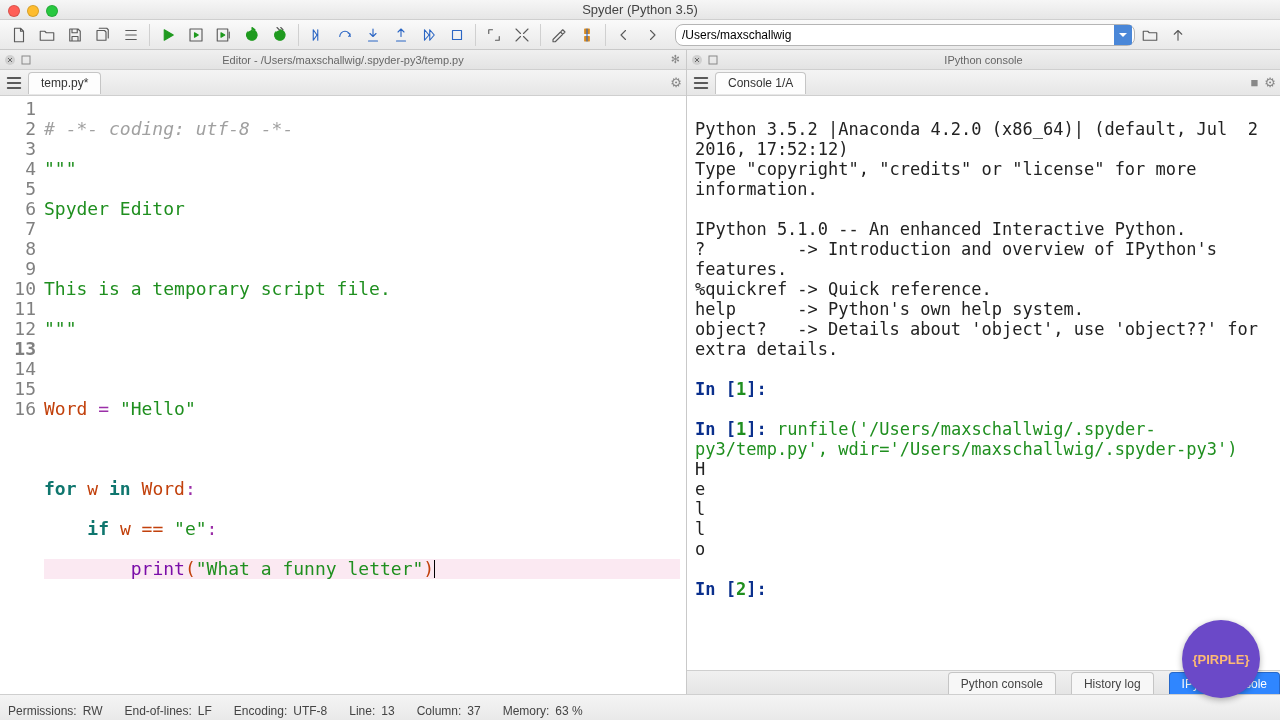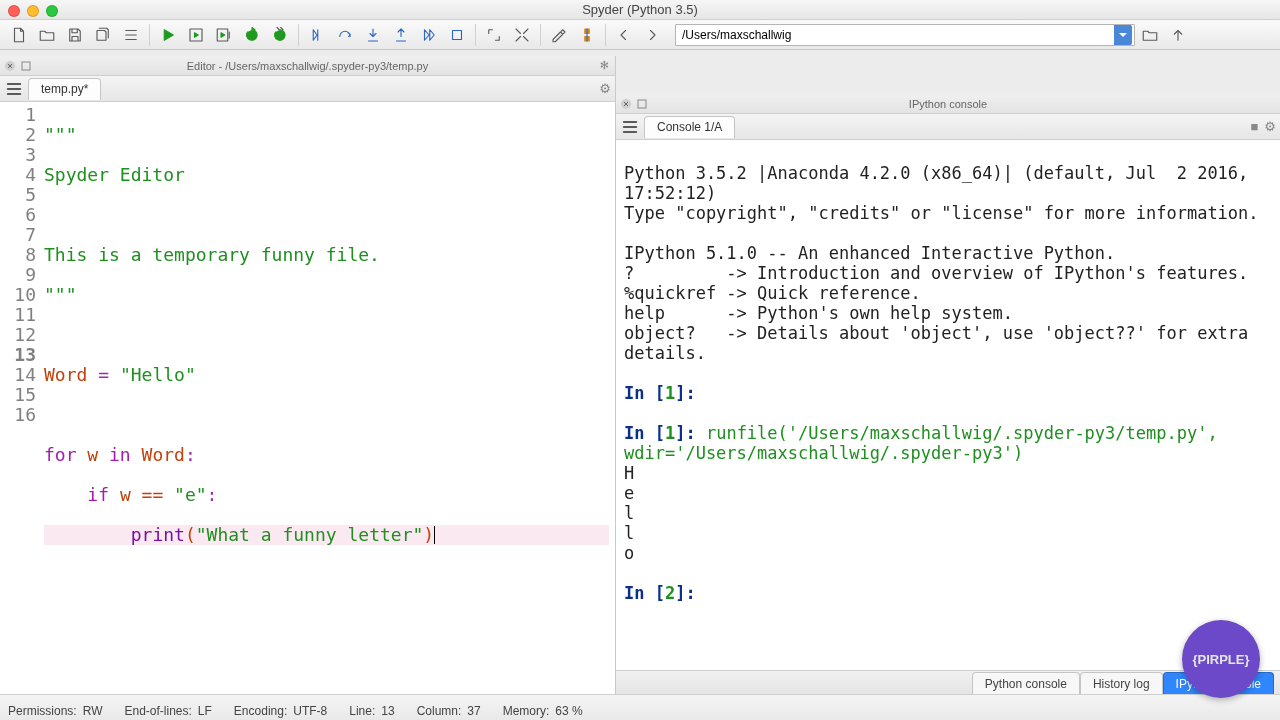--- a/index.html
+++ b/index.html
@@ -22,31 +22,31 @@
 .toolbar {
   height: 30px; background: linear-gradient(#fafafa,#e9e9e9);
   border-bottom:1px solid #c9c9c9; display:flex; align-items:center; padding:0 6px; gap:2px;
 }
 .tbtn { width:26px; height:26px; display:flex; align-items:center; justify-content:center;
   border-radius:3px; }
 .tbtn svg{width:18px;height:18px}
 .tbar-sep{width:1px;height:22px;background:#d0d0d0;margin:0 3px}
 .pathbox{
   flex: 0 0 460px; margin-left: 8px; height:22px; background:#fff;
-  border:1px solid #b5b5b5; border-radius:1px; display:flex; align-items:center;
+  border:1px solid #b5b5b5; border-radius:8px; display:flex; align-items:center;
   padding:0 6px; font-size:12px; position:relative;
 }
 .pathbox .chev{position:absolute;right:2px;top:0;width:18px;height:20px;background:#4a87d8;
   display:flex;align-items:center;justify-content:center;border-radius:0 2px 2px 0}
 .pathbox .chev svg{width:10px;height:10px;fill:#fff}
 
 .mainsplit{ display:flex; height: calc(720px - 24px - 30px - 22px); }
 .pane{ display:flex; flex-direction:column; background:#f5f5f5; }
-.pane.left{ width: 616px; border-right:1px solid #c9c9c9;margin-top:6px;}
-.pane.right{ flex:1;margin-top:44px; }
+.pane.left{ width: 687px; border-right:1px solid #c9c9c9;}
+.pane.right{ flex:1; }
 
 .paneheader{ height:20px; background:linear-gradient(#f0f0f0,#e3e3e3);
   border-bottom:1px solid #cfcfcf; display:flex; align-items:center; position:relative;
   font-size:11px; color:#666; justify-content:center;}
 .paneheader .phicons{position:absolute;left:4px;display:flex;gap:4px}
 .paneheader .phicons span{width:12px;height:12px;display:inline-block}
 .paneheader .phright{position:absolute;right:6px;color:#888}
 
 .tabstrip{
   height:26px; background:linear-gradient(#f4f4f4,#e6e6e6);
@@ -59,45 +59,45 @@
 
 .editorwrap{ flex:1; display:flex; background:#fff; font-family:"Menlo","Monaco",monospace;
   font-size:18px; line-height:20px; overflow:hidden;}
 .gutter{ width:42px; text-align:right; color:#808080; padding:3px 6px 0 0; user-select:none;}
 .gutter div{height:20px}
 .code{ flex:1; padding:3px 6px 0 2px; white-space:pre; color:#222; position:relative;}
 .code .ln{height:20px}
 .hlrow{background:#fbe9f2}
 .c-comment{color:#a0a0a0; font-style:italic}
 .c-str{color:#1f8f1f}
-.c-kw{color:#a21caf; font-weight:normal}
+.c-kw{color:#0f766e; font-weight:bold}
 .c-builtin{color:#7a0da8}
 .c-op{color:#9b2fa8}
 .c-id{color:#c2410c}
 .caret{display:inline-block;width:1px;height:18px;background:#000;vertical-align:-3px}
 
 .consolewrap{flex:1;background:#fff;font-family:"Menlo","Monaco",monospace;
   font-size:17px;line-height:20px;padding:3px 8px 0 8px;color:#222;overflow:hidden;white-space:pre-wrap}
 .consolewrap .inprompt{color:#0a2f8c;font-weight:bold}
 .consolewrap .run{color:#1f8f1f}
 .consolewrap .num{color:#1f8f1f}
 
 .bottomtabs{height:24px;background:linear-gradient(#f0f0f0,#e5e5e5);
-  border-top:1px solid #cfcfcf;display:flex;align-items:flex-end;justify-content:flex-end;padding-right:6px;gap:1px}
+  border-top:1px solid #cfcfcf;display:flex;align-items:flex-end;justify-content:flex-end;gap:16px}
 .btab{height:22px;padding:0 12px;border:1px solid #c5c5c5;border-bottom:none;
   border-radius:4px 4px 0 0;display:flex;align-items:center;font-size:12px;background:#f7f7f7;color:#444;margin-left:-1px}
 .btab.active{background:#2f86ff;color:#fff;border-color:#2768c9}
 
 .statusbar{height:22px;background:linear-gradient(#f4f4f4,#e6e6e6);border-top:1px solid #cfcfcf;
   display:flex;align-items:center;font-size:12px;color:#444;padding:16px 8px;gap:22px;justify-content:flex-start}
 .statusbar .sgroup{display:flex;gap:6px}
 .statusbar b{font-weight:400}
 
 .badge{position:absolute;right:20px;bottom:22px;width:78px;height:78px;border-radius:50%;
-  background:#6b49c8;color:#e5e5e5;display:flex;align-items:center;justify-content:center;
+  background:#6b49c8;color:#fdba74;display:flex;align-items:center;justify-content:center;
   font-size:13px;font-weight:600;box-shadow:0 2px 6px rgba(0,0,0,.3)}
 
 .ic{stroke:#5a5a5a;stroke-width:1.5;fill:none;stroke-linecap:round;stroke-linejoin:round}
 .ic.green{stroke:#1f9a1f;fill:#1f9a1f}
 .ic.blue{stroke:#2b66c4}
 .ic.orange{stroke:#d88a1e;fill:#d88a1e}
 </style>
 </head>
 <body>
 
@@ -293,24 +293,25 @@
           <div>9</div>
           <div>10</div>
           <div>11</div>
           <div>12</div>
           <div style="font-weight: 700;">13</div>
           <div>14</div>
           <div>15</div>
           <div>16</div>
         </div>
       <div class="code">
+<div class="ln"><span class="c-comment"># -*- coding: utf-8 -*-</span></div>
 <div class="ln"><span class="c-str">"""</span></div>
 <div class="ln"><span class="c-str">Spyder Editor</span></div>
 <div class="ln"></div>
-<div class="ln"><span class="c-str">This is a temporary funny file.</span></div>
+<div class="ln"><span class="c-str">This is a temporary script file.</span></div>
 <div class="ln"><span class="c-str">"""</span></div>
 <div class="ln"></div>
 <div class="ln"><span class="c-id">Word </span><span class="c-op">= </span><span class="c-str">"Hello"</span></div>
 <div class="ln"></div>
 <div class="ln"><span class="c-kw">for</span><span class="c-id"> w </span><span class="c-kw">in</span><span class="c-id"> Word</span><span class="c-op">:</span></div>
 <div class="ln"><span>    </span><span class="c-kw">if</span><span class="c-id"> w == </span><span class="c-str">"e"</span><span class="c-op">:</span></div>
 <div class="ln hlrow"><span>        </span><span class="c-builtin">print</span><span class="c-id">(</span><span class="c-str">"What a funny letter"</span><span class="c-id">)</span><span class="caret"></span></div>
 <div class="ln"></div>
 <div class="ln"></div>
 

